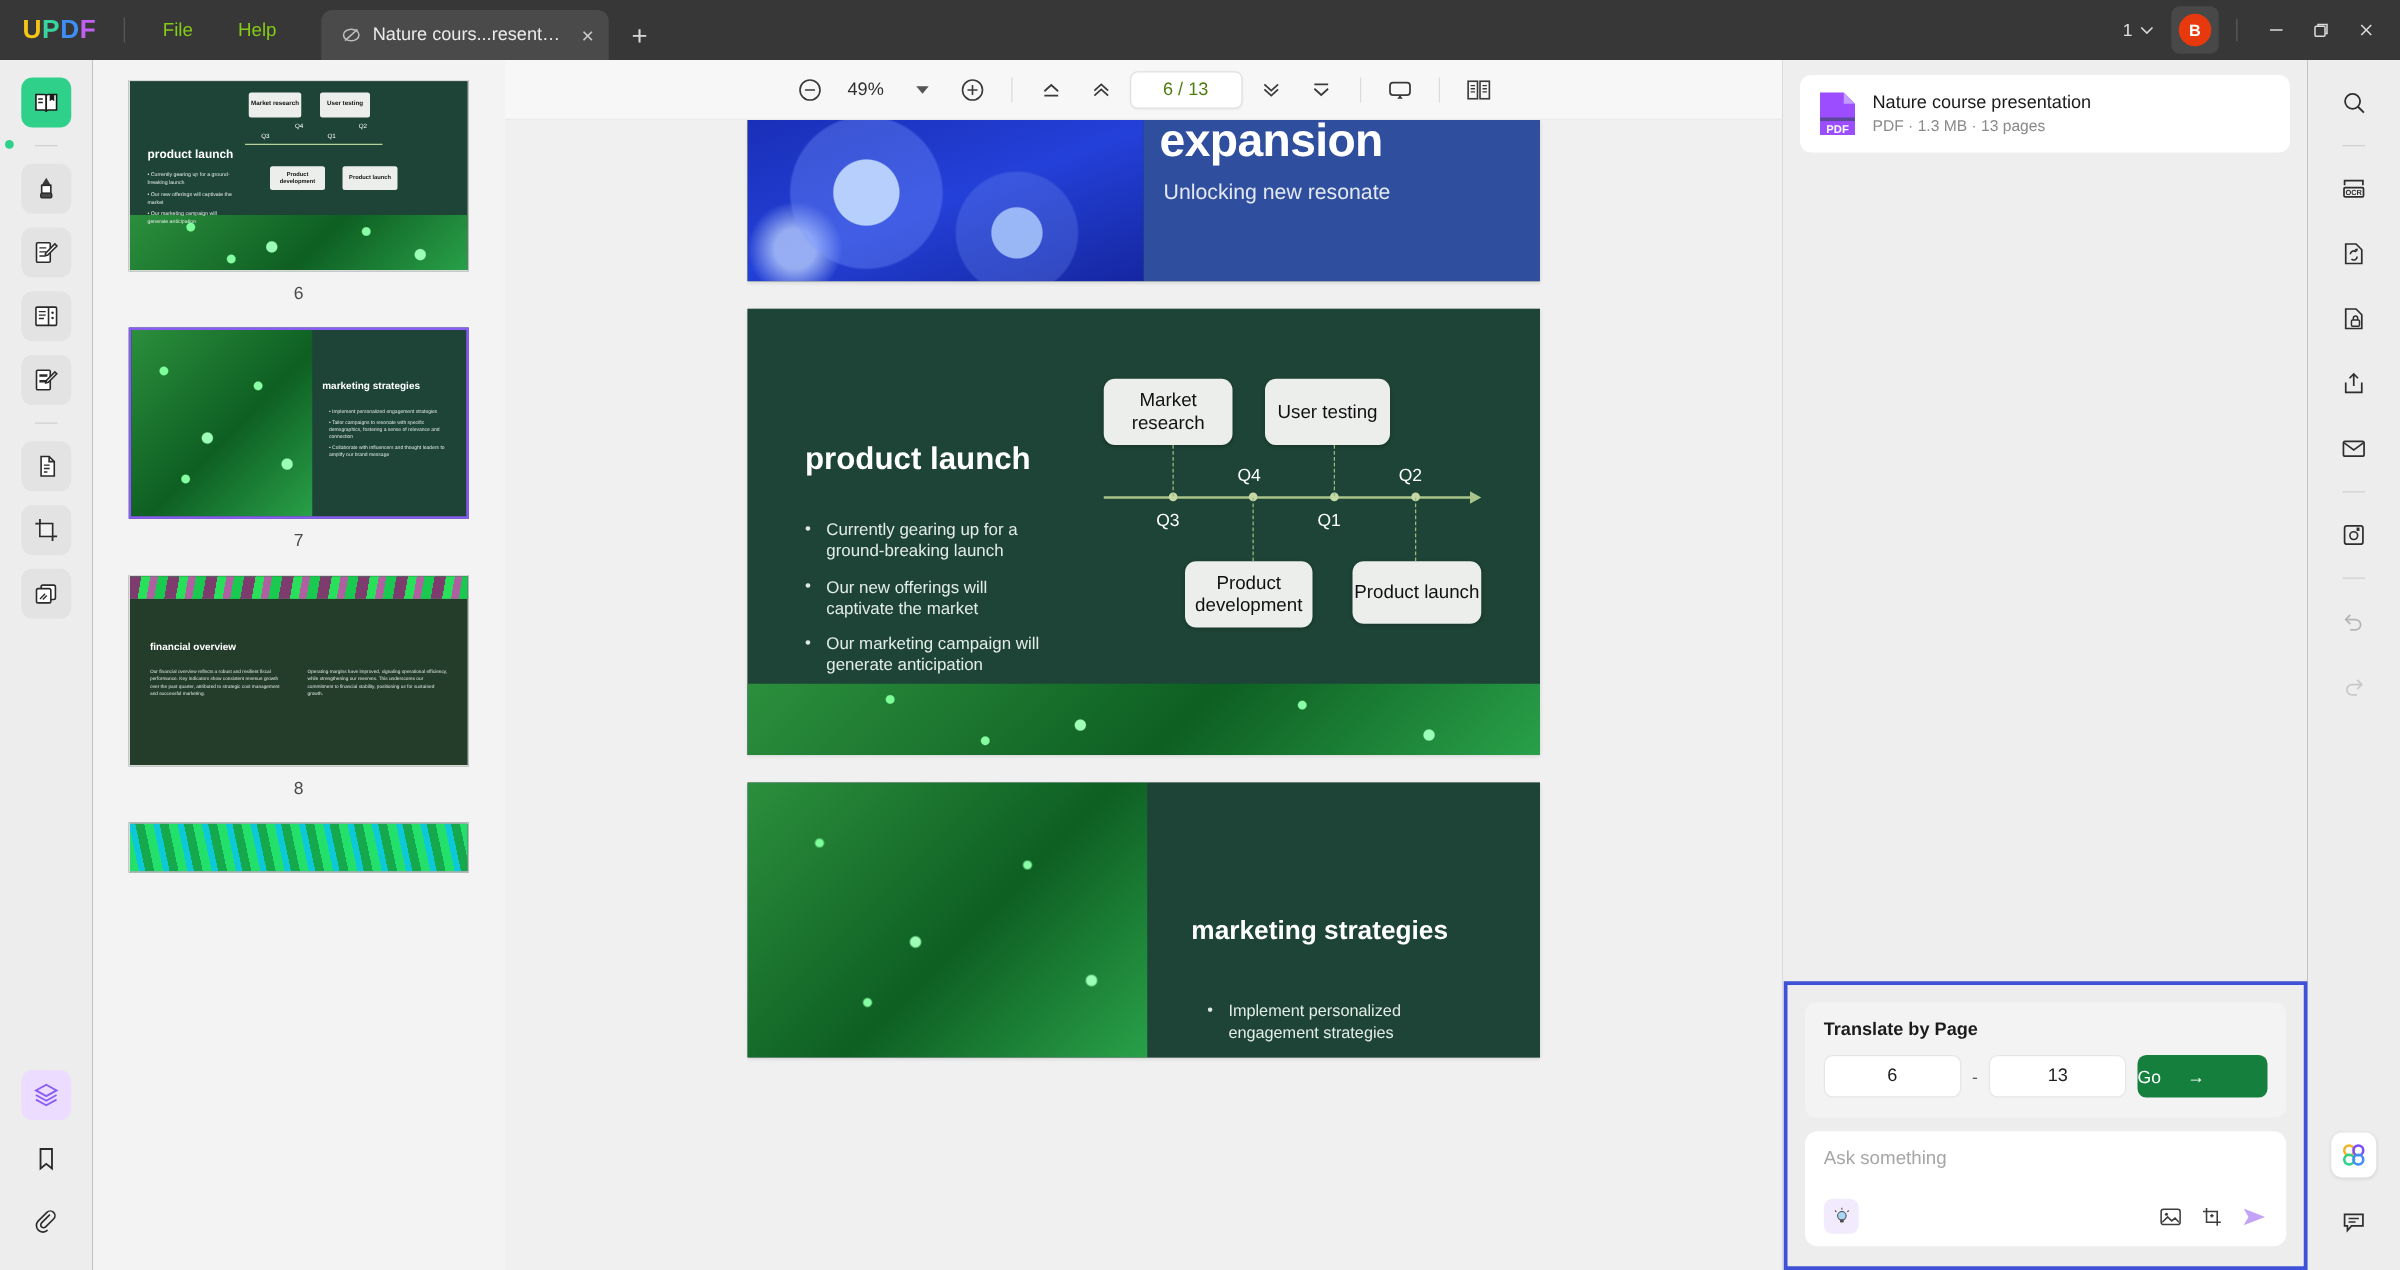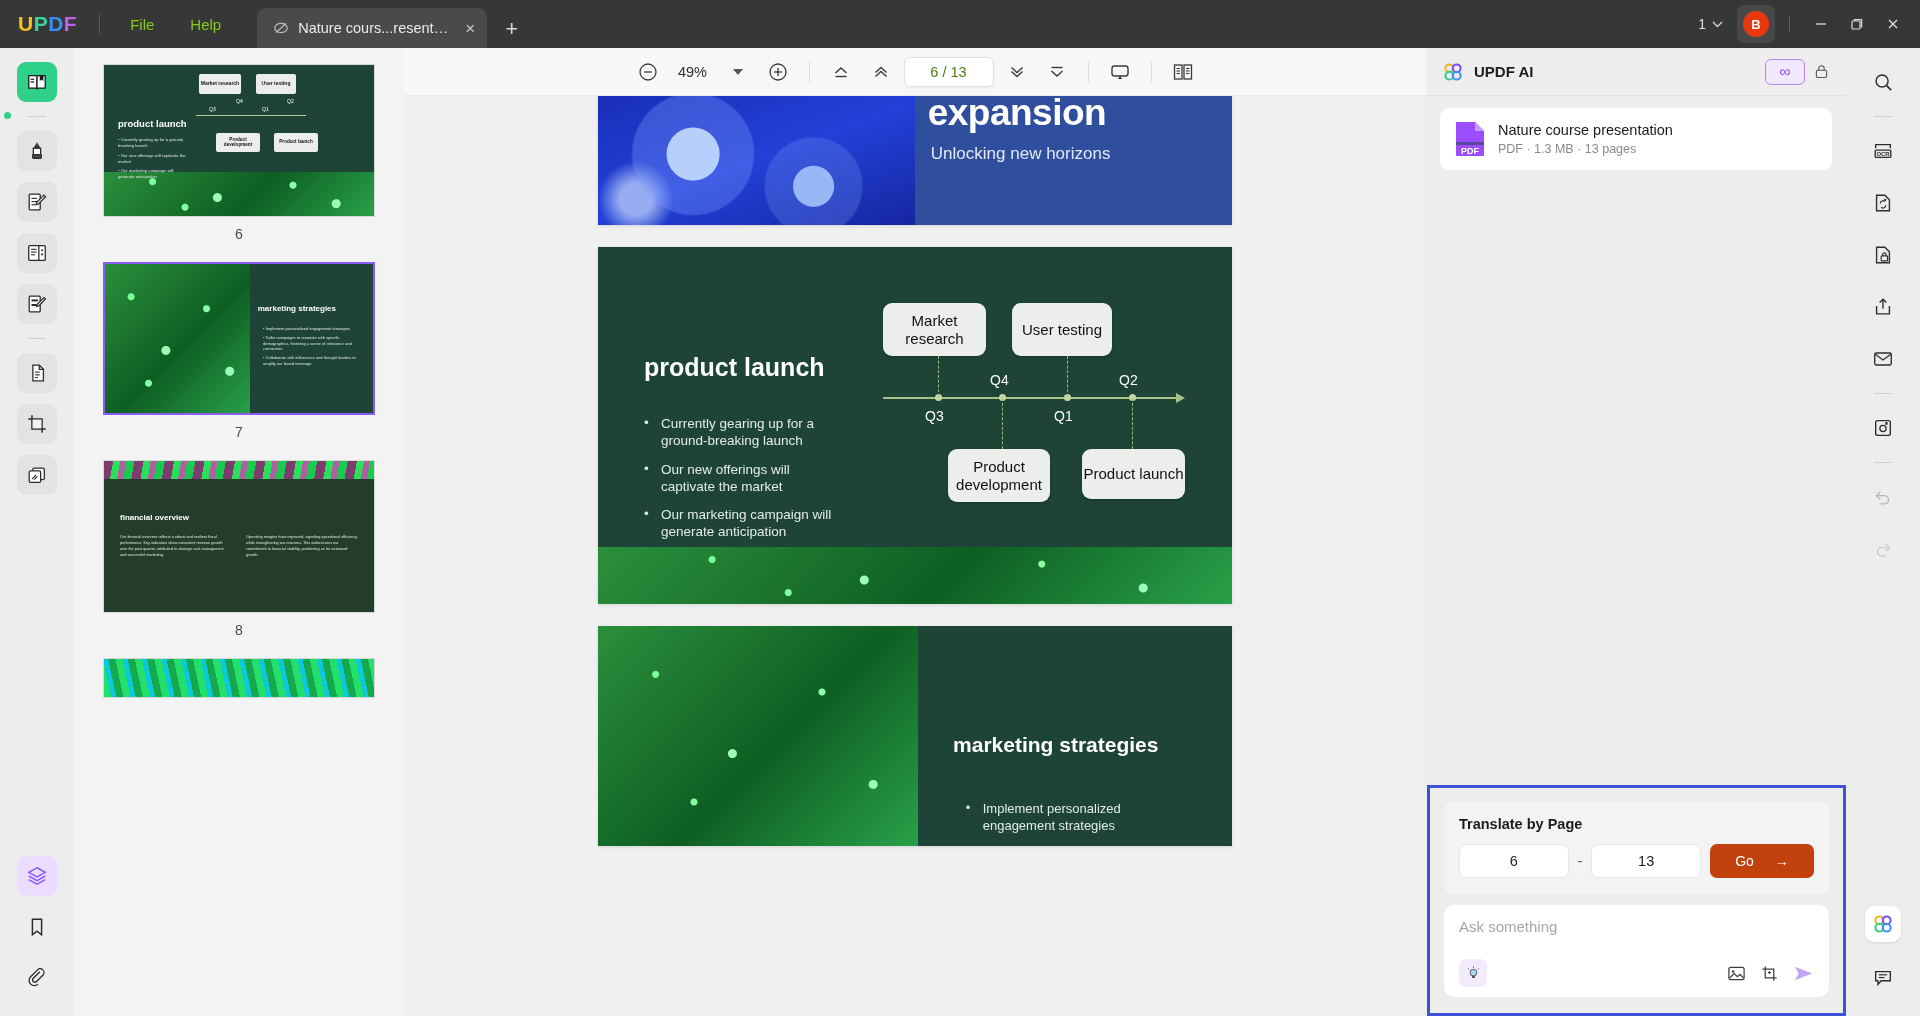--- a/index.html
+++ b/index.html
@@ -181,22 +181,22 @@
     height:34px;background:#fff;border:1px solid #e3e3e3;border-radius:7px;display:flex;align-items:center;
     padding:0 12px;font-size:14px;color:#212121;
   }
   .tp-row{display:flex;align-items:center;gap:9px;margin-top:12px;}
   .tp-input{
     flex:1;height:34px;background:#fff;border:1px solid #e6e6e6;border-radius:7px;
     display:flex;align-items:center;justify-content:center;font-size:14.5px;color:#1d1d1d;
   }
   .tp-dash{color:#5a5a5a;font-size:14px;}
   .tp-go{
-    width:104px;height:34px;background:#c2410c;border-radius:7px;color:#fff;font-size:14px;
-    display:flex;align-items:center;justify-content:center;gap:21px;
+    width:104px;height:34px;background:#15803d;border-radius:7px;color:#fff;font-size:14px;
+    display:flex;align-items:center;justify-content:flex-start;gap:21px;
   }
   .ask-box{ background:#fff;border-radius:10px;margin-top:11px;padding:13px 15px 10px;height:92px;display:flex;flex-direction:column;}
   .ask-ph{font-size:15px;color:#a6a6a6;}
   .ask-tools{margin-top:auto;display:flex;align-items:center;}
   .bulb{width:28px;height:28px;border-radius:7px;background:#f2eafd;display:flex;align-items:center;justify-content:center;}
   .ask-right{margin-left:auto;display:flex;align-items:center;gap:14px;}
 
   
   .right-rail{
     width:74px;flex:0 0 74px;background:#ededed;display:flex;flex-direction:column;align-items:center;
@@ -491,21 +491,21 @@
         </div>
       </div>
 
       <div class="canvas">
         <div class="pages">
 
           <div class="page" style="height:129px;">
             <div class="jellybg" style="position:absolute;left:0;top:0;width:50%;height:100%;"></div>
             <div style="position:absolute;left:50%;top:0;right:0;bottom:0;background:#2f4f9e"></div>
             <div class="p-title" style="left:52%;top:-4px;font-size:37px;letter-spacing:-.5px;">expansion</div>
-            <div class="p-sub" style="left:52.5%;top:48px;font-size:17px;">Unlocking new horizons</div>
+            <div class="p-sub" style="left:52.5%;top:48px;font-size:17px;">Unlocking new resonate</div>
           </div>
 
           <div class="page" style="height:357px;">
             <div style="position:absolute;inset:0;background:#1d4436"></div>
             <div class="leafbg" style="position:absolute;left:0;right:0;bottom:0;height:57px;"></div>
 
             <div class="p-title" style="left:46px;top:106px;font-size:25px;">product launch</div>
             <ul class="p-bullets" style="left:46px;top:168px;width:195px;font-size:13.5px;">
               <li>Currently gearing up for a ground-breaking launch</li>
               <li>Our new offerings will captivate the market</li>
@@ -540,40 +540,20 @@
             <ul class="p-bullets" style="left:58%;top:175px;width:230px;font-size:13px;">
               <li>Implement personalized engagement strategies</li>
             </ul>
           </div>
 
         </div>
       </div>
     </div>
 
     <div class="ai-panel">
-      <div class="ai-head">
-        <span>
-          <svg width="22" height="22" viewBox="0 0 24 24">
-            <circle cx="8" cy="8" r="4.3" fill="none" stroke="#f0b429" stroke-width="2.2"></circle>
-            <circle cx="16" cy="8" r="4.3" fill="none" stroke="#7c4dff" stroke-width="2.2"></circle>
-            <circle cx="8" cy="16" r="4.3" fill="none" stroke="#2fd18a" stroke-width="2.2"></circle>
-            <circle cx="16" cy="16" r="4.3" fill="none" stroke="#3f8ef7" stroke-width="2.2"></circle>
-          </svg>
-        </span>
-        <span class="ai-title">UPDF AI</span>
-        <span class="ai-head-right">
-          <span class="infinity-btn">∞</span>
-          <span>
-            <svg width="17" height="17" viewBox="0 0 20 20">
-                <rect x="4" y="8.5" width="12" height="8.5" rx="1.6" fill="none" stroke="#555" stroke-width="1.3"></rect>
-                <path d="M6.8 8.5V6.4a3.2 3.2 0 016.4 0v2.1" fill="none" stroke="#555" stroke-width="1.3"></path>
-              </svg>
-          </span>
-        </span>
-      </div>
 
 
       <div class="doc-card">
         <span class="pdf-ico">
           <svg width="32" height="38" viewBox="0 0 32 38">
             <path d="M2 2h19l9 9v25H2z" fill="#9b4dff"></path>
             <path d="M21 2l9 9h-9z" fill="#c49bff"></path>
             <rect x="2" y="22" width="28" height="3" fill="#1d4436" opacity=".5"></rect>
             <rect x="2" y="25" width="28" height="11" fill="#9b4dff"></rect>
             <text x="16" y="34" font-size="9" font-weight="bold" fill="#fff" text-anchor="middle" font-family="Liberation Sans">PDF</text>

